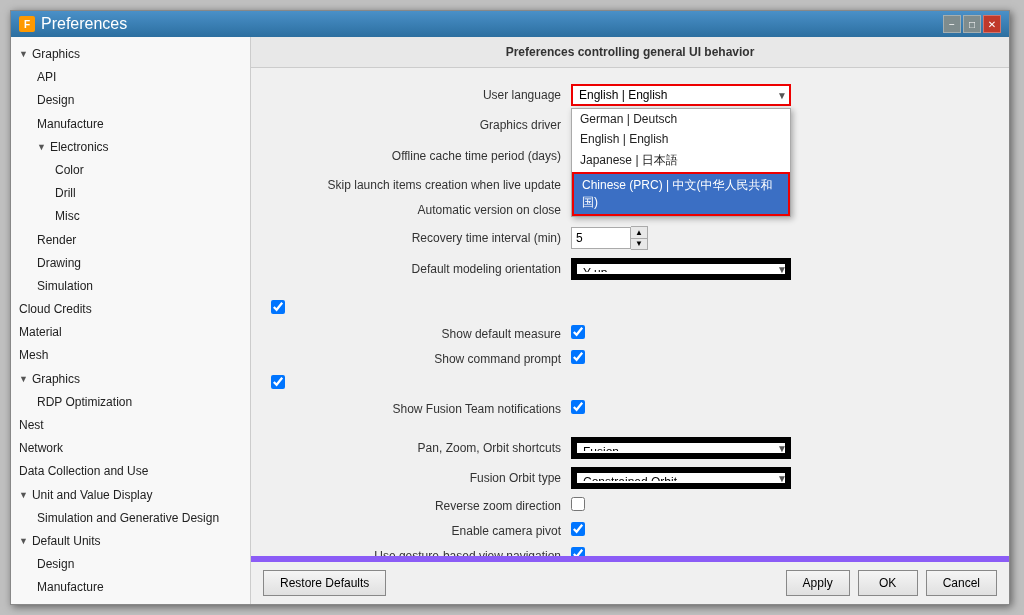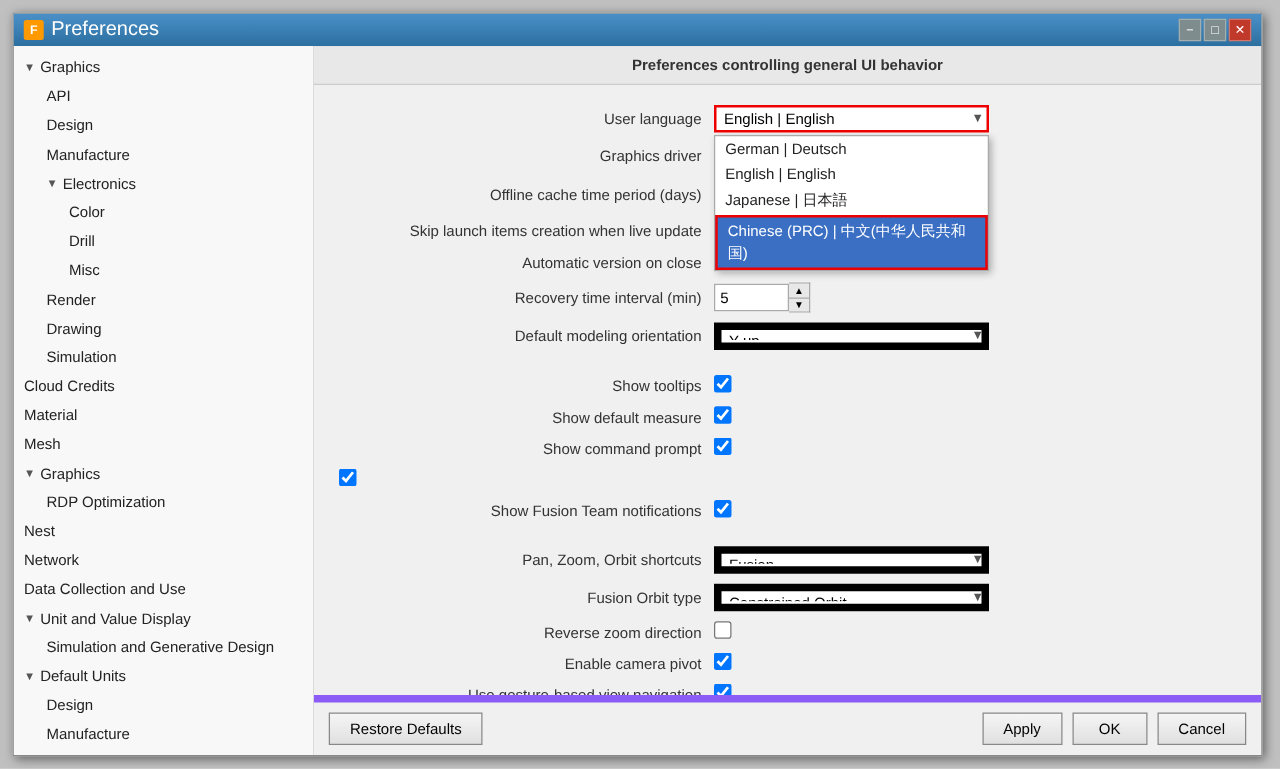--- a/index.html
+++ b/index.html
@@ -432,21 +432,20 @@
                 <option>Z up</option>
               </select>
               <span class="dropdown-arrow">▼</span>
             </div>
           </div>
         </div>
 
         <div class="section-separator"></div>
 
         <div class="form-row">
-          <div class="form-label">Show tooltips</div>
           <div class="form-control">
             <input type="checkbox" class="checkbox-input" checked="" style="">
           </div>
         </div>
 
         <div class="form-row">
           <div class="form-label">Show default measure</div>
           <div class="form-control">
             <input type="checkbox" class="checkbox-input" checked="" style="">
           </div>

